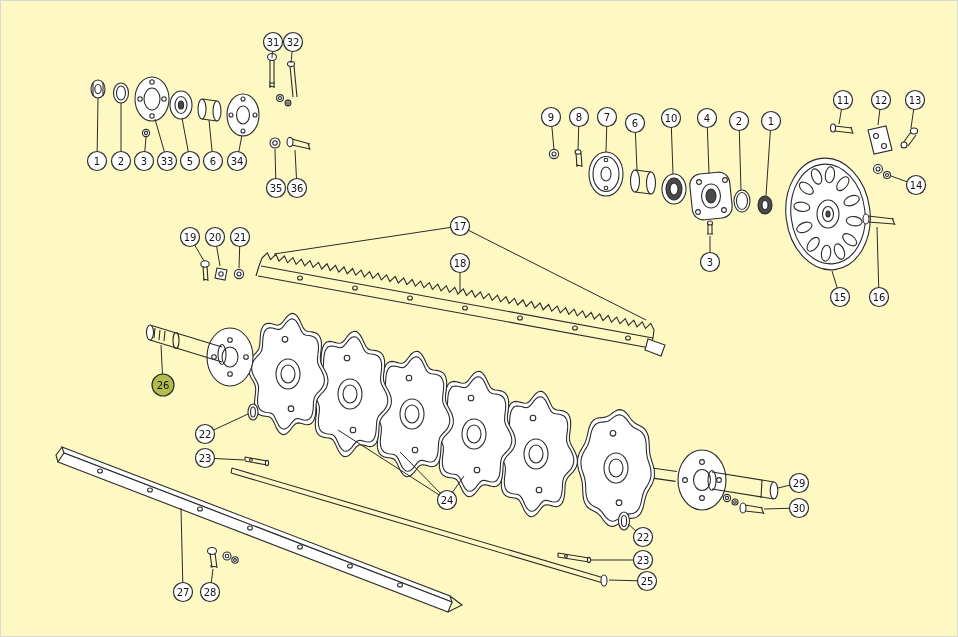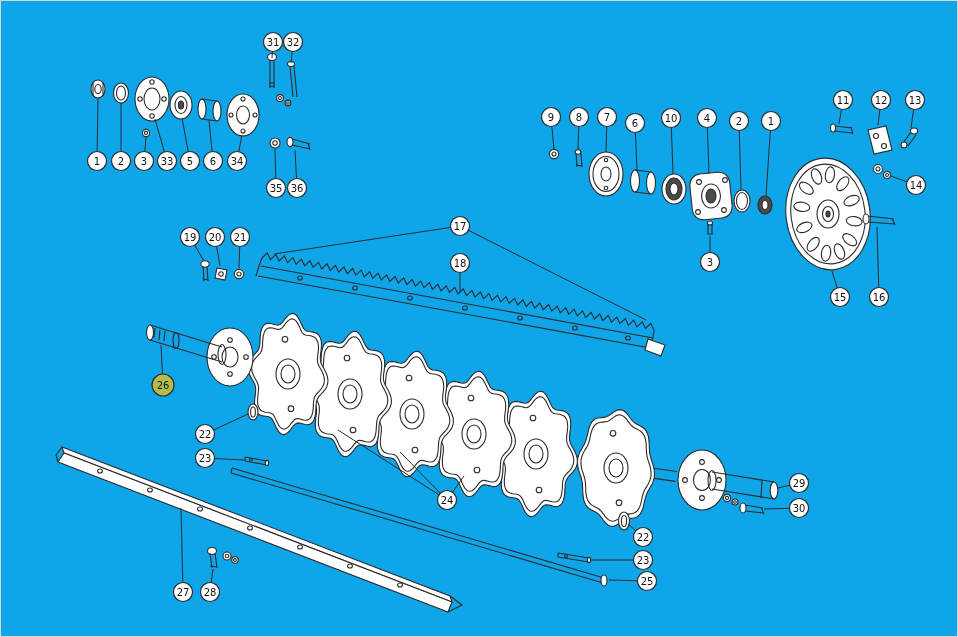--- a/index.html
+++ b/index.html
@@ -1,17 +1,17 @@
 <!DOCTYPE html>
 <html><head>
 <meta charset="utf-8">
 <style>
   html,body{margin:0;padding:0;background:#ffffff;}
   .canvas{
-    position:relative;width:958px;height:637px;background:#0ea5e9;
+    position:relative;width:958px;height:637px;background:#fef9c3;
     box-shadow:inset 0 0 0 1px #d8d8d8;
     font-family:"DejaVu Sans", sans-serif;
   }
   svg{display:block;}
   .leader{stroke:#2b2b2b;stroke-width:1;fill:none;}
   .callout-circle{fill:#ffffff;stroke:#2b2b2b;stroke-width:1.2;}
   .callout-text{font-family:"DejaVu Sans",sans-serif;font-size:10px;text-anchor:middle;fill:#111;}
 </style>
 </head>
 <body>

